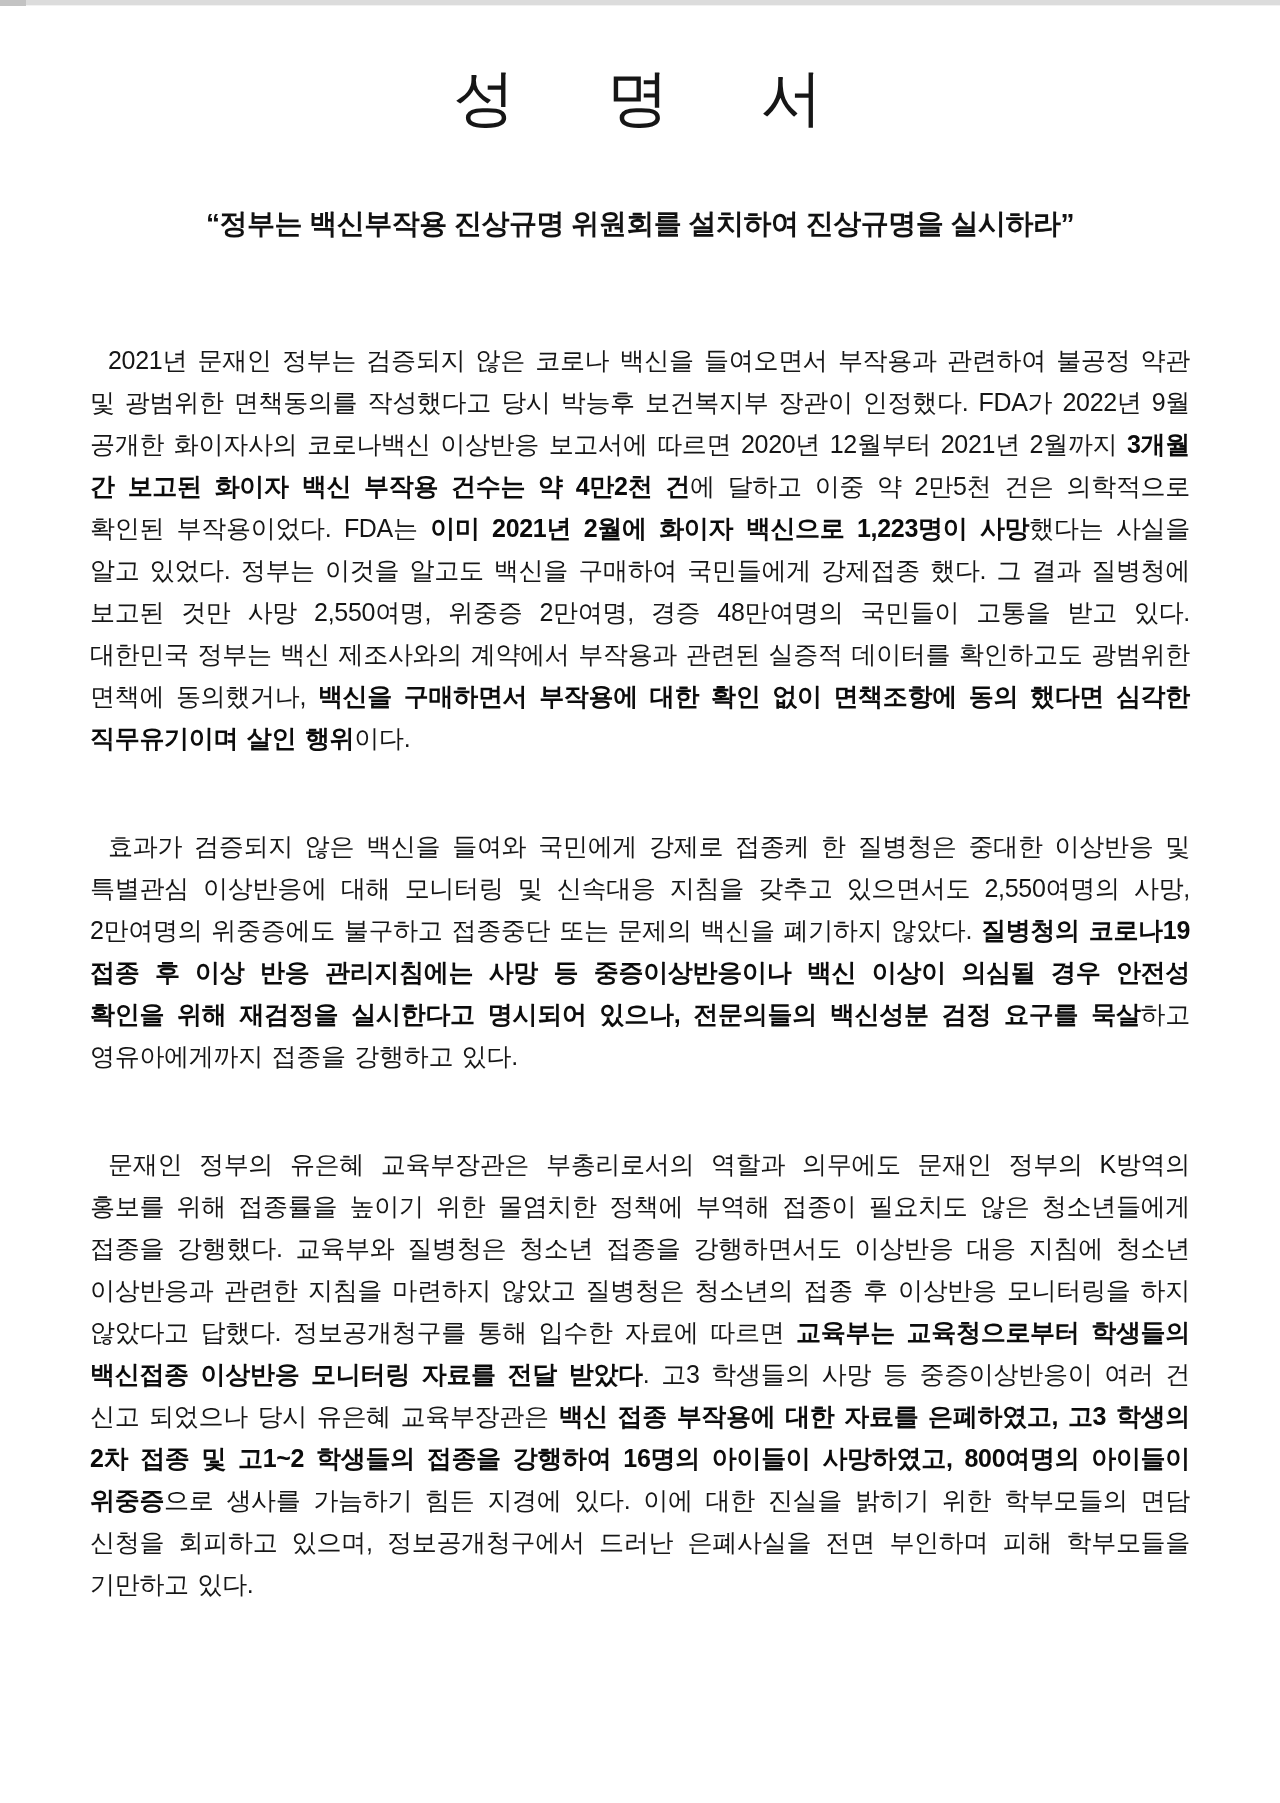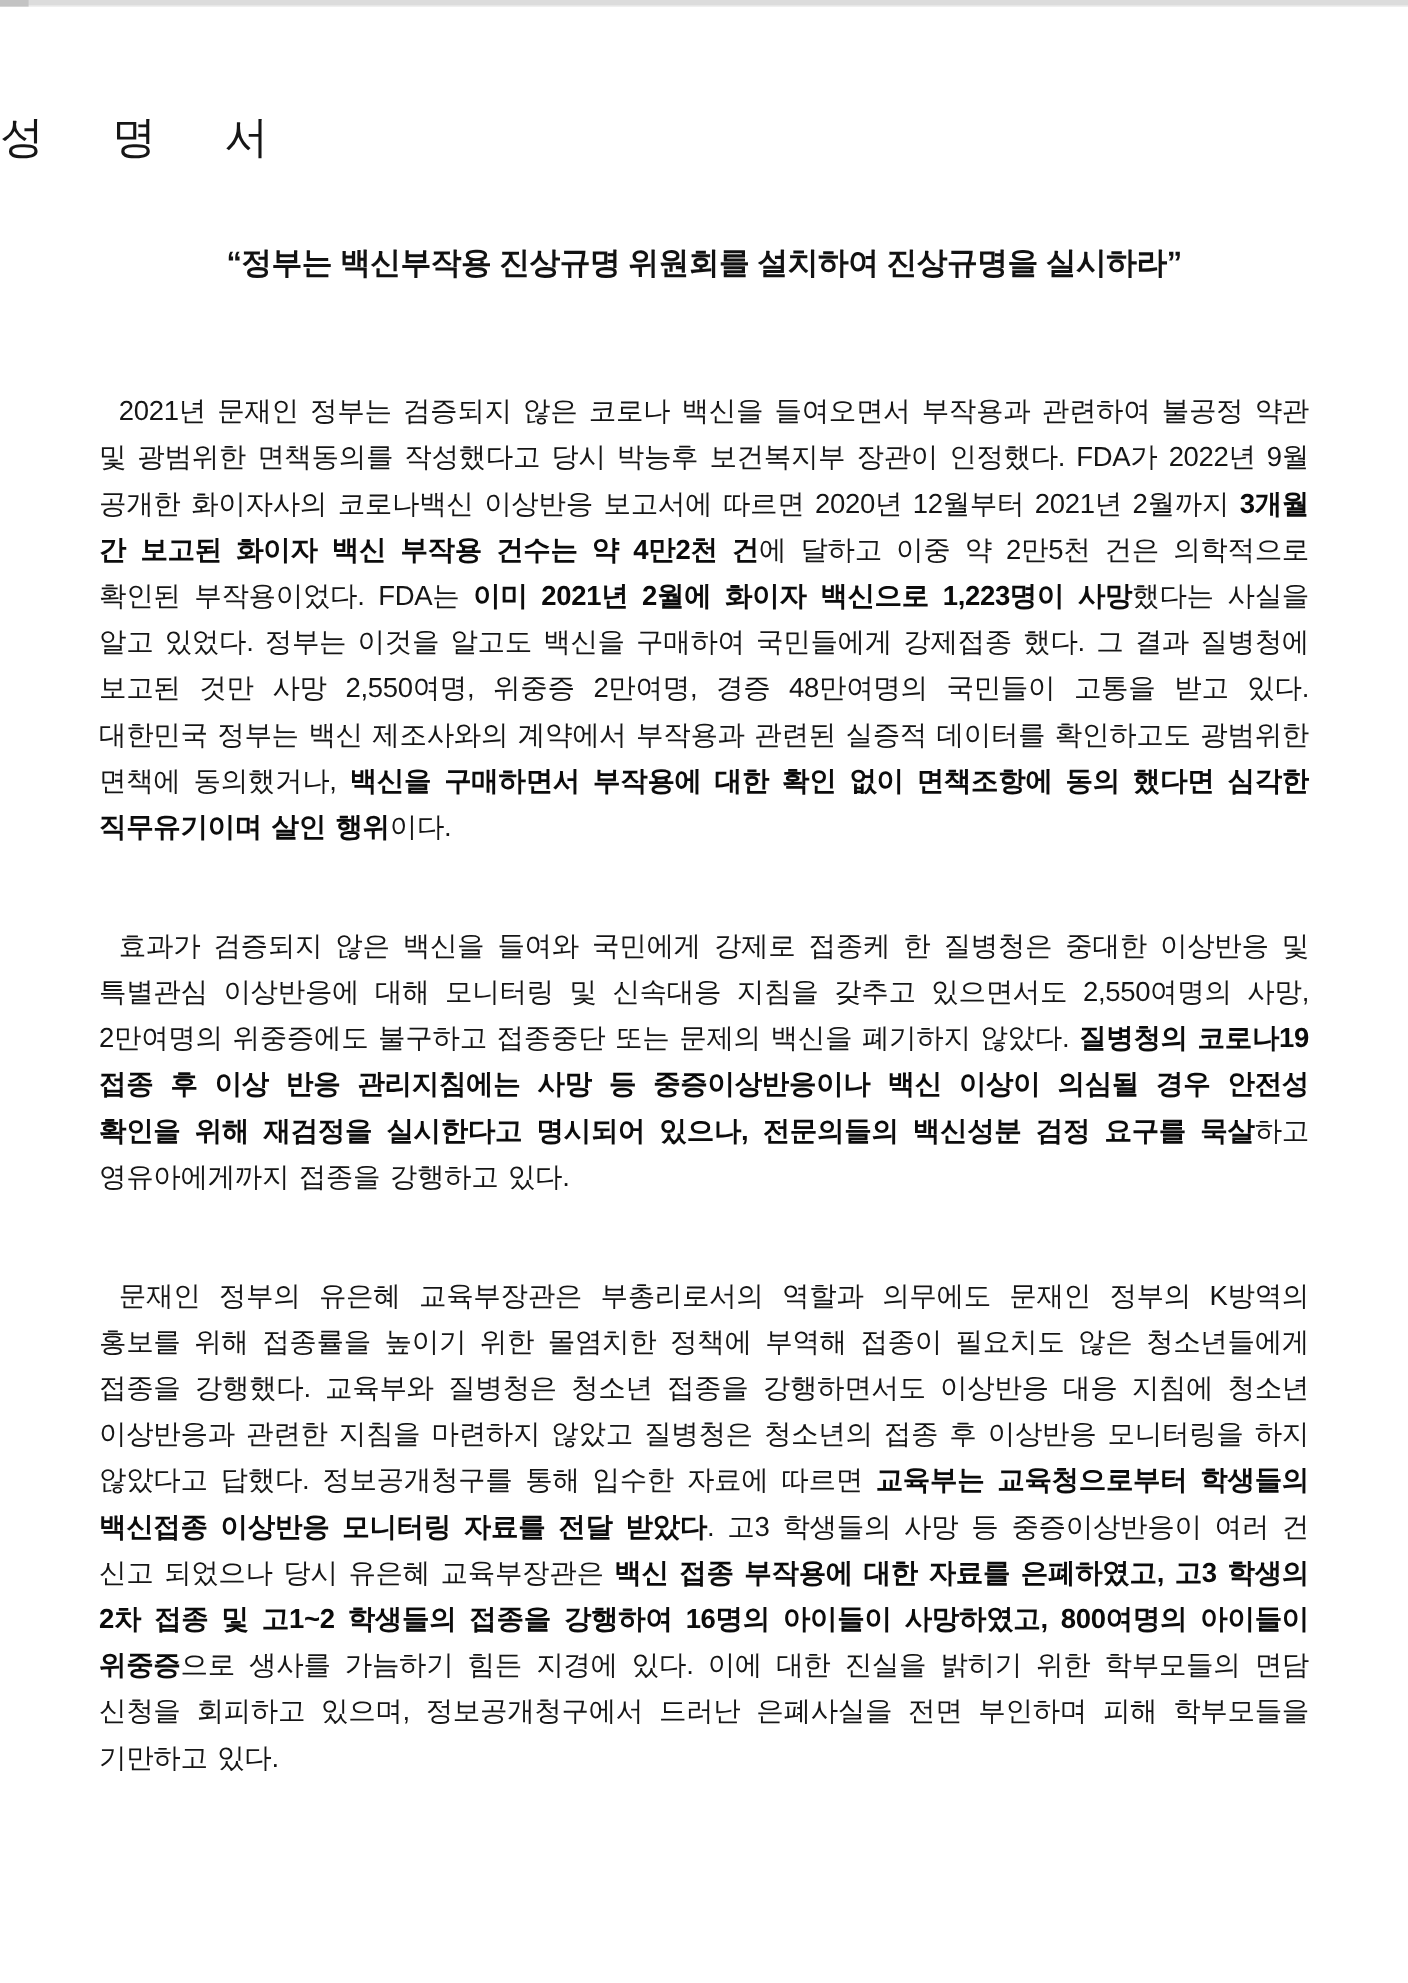--- a/index.html
+++ b/index.html
@@ -24,24 +24,25 @@
     border-bottom: 1px solid #f2f2f2;
   }
   .top-strip-left {
     position: absolute;
     top: 0; left: 0;
     width: 26px;
     height: 6px;
     background: #c3c3c3;
   }
   .title {
-    margin-top: 103px;
+    margin-top: 64px;
+    text-align: center;
     font-family: "Liberation Serif", "DejaVu Serif", serif;
     font-weight: 500;
-    font-size: 40px;
+    font-size: 62px;
     line-height: 1.1;
     letter-spacing: 4px;
     word-spacing: 1.1em;
     color: #161616;
   }
   .subtitle {
     margin-top: 74px;
     text-align: center;
     font-weight: 700;
     font-size: 28px;

